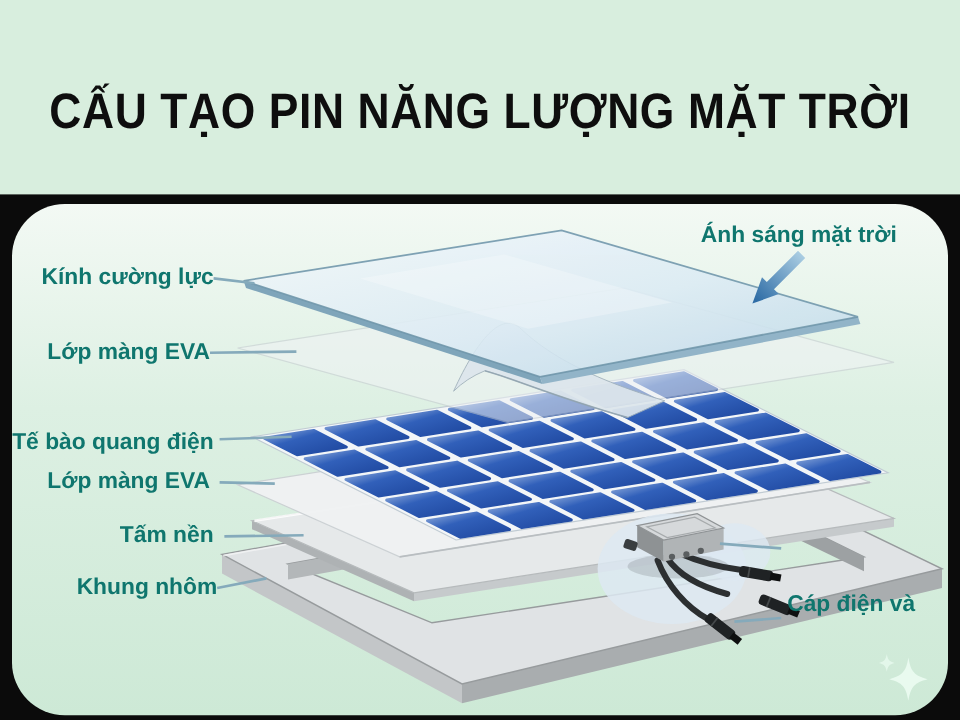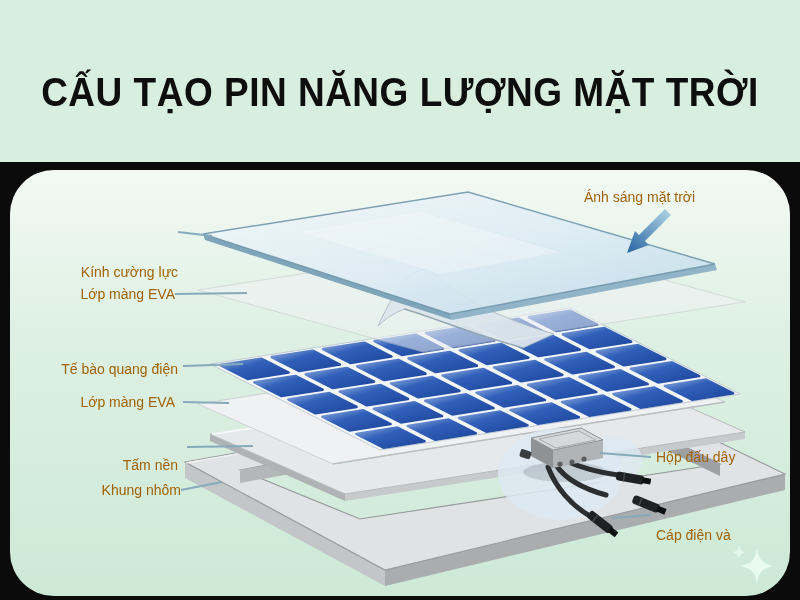--- a/index.html
+++ b/index.html
@@ -24,21 +24,21 @@
     background:#0b0b0b;
   }
   .panel-inner{
     position:absolute;left:10px;top:8px;right:10px;bottom:4px;
     border-radius:44px;
     background:linear-gradient(180deg,#f3f9f4 0%,#ddf0e3 40%,#cde9d6 100%);
   }
   svg.diagram{position:absolute;left:0;top:0;width:800px;height:438px;}
   
   .lbl{
-    position:absolute;font-size:14px;font-weight:400;color:#a16207;
+    position:absolute;font-size:19px;font-weight:700;color:#0f766e;
     line-height:22px;white-space:nowrap;z-index:5;
   }
   .lbl.r{text-align:right;}
 </style>
 </head>
 <body>
 
 <div class="page">
 
   <div class="header">
@@ -192,28 +192,27 @@
       </g>
 
       <polygon points="671,53 645,79 649,83 627,91 635,69 639,73 665,47" fill="url(#arrowGrad)"></polygon>
 
       <g fill="#eafbf0">
         <path d="M757,386 C759,398 762,401 773,404 C762,407 759,410 757,422 C755,410 752,407 741,404 C752,401 755,398 757,386 Z" opacity="0.95"></path>
         <path d="M739,383 C739.9,388 741.2,389.2 745.5,390.4 C741.2,391.6 739.9,392.8 739,397.8 C738.1,392.8 736.8,391.6 732.5,390.4 C736.8,389.2 738.1,388 739,383 Z" opacity="0.75"></path>
       </g>
     </svg>
 
-    <div class="lbl r" style="right:622px;top:59px;margin-top:40px;">Kính cường lực</div>
+    <div class="lbl r" style="right:622px;top:59px;">Kính cường lực</div>
     <div class="lbl r" style="right:625px;top:121px;">Lớp màng EVA</div>
     <div class="lbl r" style="right:622px;top:196px;">
       <div>Tế bào quang điện</div>
     </div>
     <div class="lbl r" style="right:625px;top:229px;">Lớp màng EVA</div>
-    <div class="lbl r" style="right:622px;top:274px;margin-top:18px;">Tấm nền</div>
+    <div class="lbl r" style="right:622px;top:274px;">Tấm nền</div>
     <div class="lbl r" style="right:619px;top:317px;">Khung nhôm</div>
 
     <div class="lbl" style="left:584px;top:24px;">Ánh sáng mặt trời</div>
-    <div class="lbl" style="left:656px;top:284px;">Hộp đấu dây</div>
-    <div class="lbl" style="left:656px;top:331px;margin-top:31px;">
+    <div class="lbl" style="left:656px;top:331px;">
       <div>Cáp điện và</div>
     </div>
   </div>
 </div>
 
 </body></html>

